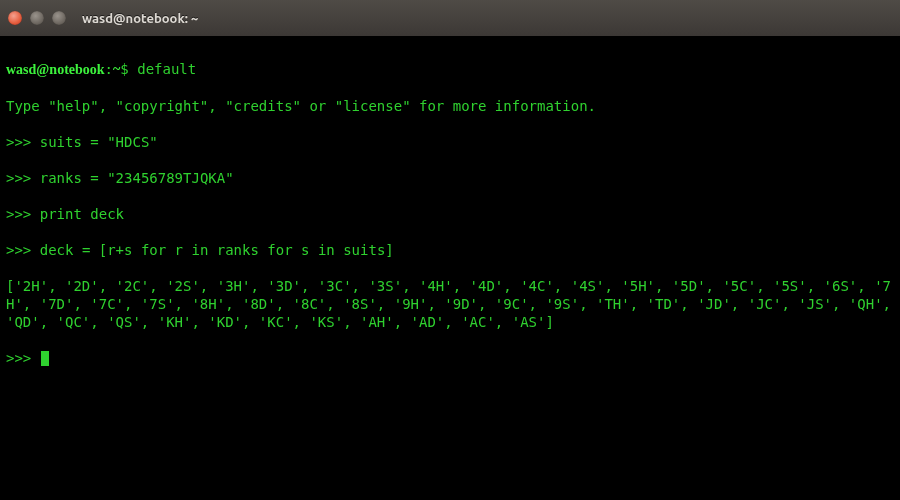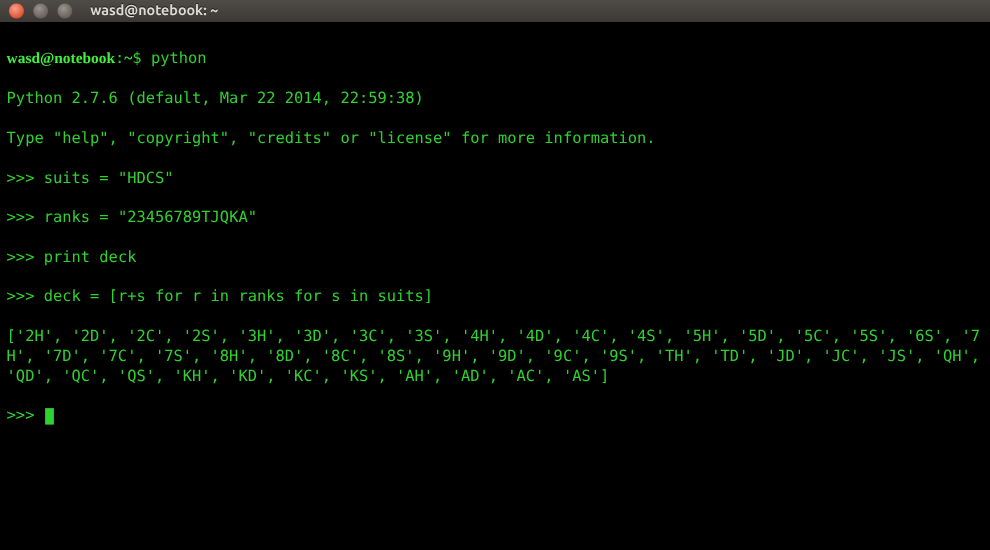--- a/index.html
+++ b/index.html
@@ -4,21 +4,21 @@
   <style>
     * { margin: 0; padding: 0; box-sizing: border-box; }
     body {
       width: 900px;
       height: 500px;
       background: #000;
       font-family: "DejaVu Sans Mono", "Ubuntu Mono", Consolas, monospace;
       overflow: hidden;
     }
     .titlebar {
-      height: 20px;
+      height: 36px;
       background: linear-gradient(to bottom, #4f4b46 0%, #3c3835 100%);
       display: flex;
       align-items: center;
       padding: 0 8px;
       gap: 8px;
     }
     .win-btn {
       width: 14px;
       height: 14px;
       border-radius: 50%;
@@ -61,22 +61,21 @@
 <body>
 
 <div class="titlebar">
   <span class="win-btn btn-close"></span>
   <span class="win-btn btn-min"></span>
   <span class="win-btn btn-max"></span>
   <span class="title">wasd@notebook: ~</span>
 </div>
 
 <div class="terminal">
-<span class="line"><span class="bold">wasd@notebook</span><span>:</span><span class="bold">~</span><span>$</span> <span>python</span></span>
-<span class="line">Python 2.7.6 (default, Mar 22 2014, 22:59:38)</span>
+<span class="line"><span class="bold">wasd@notebook</span><span>:</span><span class="bold">~</span><span>$</span> <span>default</span></span>
 <span class="line">Type "help", "copyright", "credits" or "license" for more information.</span>
 <span class="line"><span>&gt;&gt;&gt;</span> <span>suits = "HDCS"</span></span>
 <span class="line"><span>&gt;&gt;&gt;</span> <span>ranks = "23456789TJQKA"</span></span>
 <span class="line"><span>&gt;&gt;&gt;</span> <span>print deck</span></span>
 <span class="line"><span>&gt;&gt;&gt;</span> <span>deck = [r+s for r in ranks for s in suits]</span></span>
 <span class="line">['2H', '2D', '2C', '2S', '3H', '3D', '3C', '3S', '4H', '4D', '4C', '4S', '5H', '5D', '5C', '5S', '6S', '7H', '7D', '7C', '7S', '8H', '8D', '8C', '8S', '9H', '9D', '9C', '9S', 'TH', 'TD', 'JD', 'JC', 'JS', 'QH', 'QD', 'QC', 'QS', 'KH', 'KD', 'KC', 'KS', 'AH', 'AD', 'AC', 'AS']</span>
 <span class="line"><span>&gt;&gt;&gt;</span> <span class="cursor"></span></span>
 </div>
 
 </body></html>

